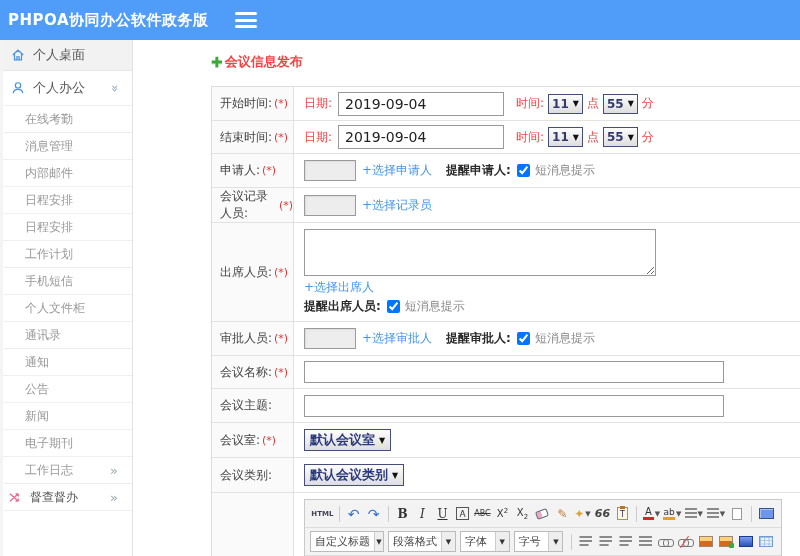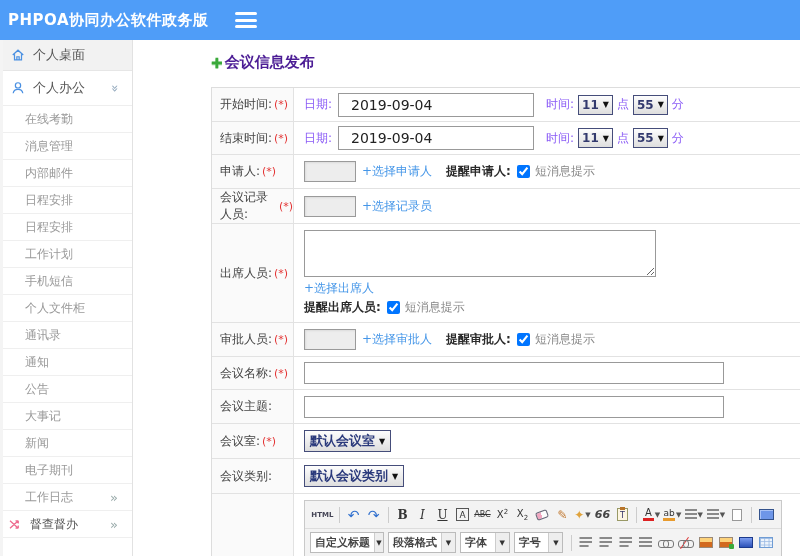--- a/index.html
+++ b/index.html
@@ -28,41 +28,41 @@
   .chev-right { margin-left:auto; margin-right:14px; color:#9aa; font-size:13px; }
   .submenu .sub-item { height:27px; display:flex; align-items:center; padding-left:22px;
     font-size:12px; color:#999; border-bottom:1px solid #efefef; cursor:pointer; }
   .side-supervise { height:27px; padding-left:4px; font-size:12px; color:#555; border-bottom:1px solid #efefef; }
 
   
   .main { flex:1; overflow:hidden; padding-left:78px; background:#fff; }
   .page-title { margin-top:13px; display:flex; align-items:center; }
   .plus-ic { color:#3aa93a; font-size:14px; font-weight:bold; margin-right:2px;
     text-shadow:0 1px 0 #9ed89e; }
-  .page-title h1 { font-size:15px; font-weight:bold; color:#4c1d95; }
+  .page-title h1 { font-size:13px; font-weight:bold; color:#ef4444; }
 
   
   .ftable { margin-top:15px; width:700px; border:1px solid #ddd; border-bottom:none; }
   .frow { display:flex; border-bottom:1px solid #e2e2e2; }
   .lcell { width:82px; min-width:82px; background:#fafafa; border-right:1px solid #e2e2e2;
     display:flex; align-items:center; padding-left:8px; font-size:12px; color:#444; }
   .req { color:#e33333; margin-left:2px; font-size:11px; }
   .fcell { flex:1; display:flex; align-items:center; padding-left:10px; font-size:12px; color:#333; }
   .fcell-col { flex-direction:column; align-items:flex-start; justify-content:center; padding:6px 0 6px 10px; }
 
   .h34{min-height:34px} .h33{min-height:33px} .h87{min-height:87px} .h35{min-height:35px}
 
   input, textarea { font-family:"DejaVu Sans","Liberation Sans",sans-serif; outline:none; }
-  .inp-date { width:196px; height:24px; border:1px solid #999; padding-left:12px; font-size:14px; color:#222; margin-left:6px; }
+  .inp-date { width:166px; height:24px; border:1px solid #999; padding-left:6px; font-size:14px; color:#222; margin-left:6px; }
   .inp-small { width:52px; height:21px; border:1px solid #9a9a9a; background:#ededed;
     box-shadow:inset 1px 1px 2px rgba(0,0,0,.08); }
   .inp-long { width:420px; height:22px; border:1px solid #999; padding-left:4px; font-size:13px; }
   .ta-att { width:352px; height:47px; border:1px solid #999; resize:both; font-size:13px; }
 
-  .lbl-inline { color:#8b5cf6; }
+  .lbl-inline { color:#ef4444; }
   .ml12 { margin-left:12px; } .ml6 { margin-left:6px; } .ml14 { margin-left:14px; }
   .link { color:#4596e8; text-decoration:none; font-size:12px; cursor:pointer; }
   .bold-lbl { font-weight:bold; color:#2b2b2b; font-size:12px; }
   .grey-txt { color:#888; font-size:12px; margin-left:2px; }
   input[type=checkbox]{ width:13px; height:13px; margin:0 3px 0 6px; cursor:pointer; }
 
   
   .sel { display:inline-flex; align-items:center; border:1px solid #454d7a;
     background:linear-gradient(#fdfdfd,#dedede); cursor:pointer; padding:1px 3px; }
   .sel .val { color:#333a6e; font-weight:bold; font-size:12px; }
@@ -121,21 +121,21 @@
   .ic-image { width:14px; height:11px; border:1px solid #987;
     background:linear-gradient(180deg,#fdd27a 0 45%,#d2691e 45%); position:relative; }
   .ic-image.multi::after { content:""; position:absolute; right:-2px; bottom:-2px; width:5px; height:5px;
     background:#3aa93a; border-radius:1px; }
   .ic-media { width:14px; height:11px; border:1px solid #1c3a8c;
     background:linear-gradient(#7c9df0,#2d52b8); }
   .ic-table { width:14px; height:11px; border:1px solid #6f9cd4;
     background:linear-gradient(to right,#9cbbe4 1px,transparent 1px) 0 0/4.3px 100%,
                linear-gradient(to bottom,#9cbbe4 1px,transparent 1px) 0 0/100% 3.3px,#eef4fb; }
   .tsel { display:inline-flex; align-items:center; height:21px; background:#fff; border:1px solid #bbb;
-    margin-right:4px; cursor:pointer;font-weight:bold; }
+    margin-right:4px; cursor:pointer; }
   .tsel .tval { font-size:11px; color:#444; padding:0 4px; flex:1; white-space:nowrap; }
   .tsel .tarrow { width:14px; height:100%; border-left:1px solid #ccc; background:#eee;
     display:inline-flex; align-items:center; justify-content:center; font-size:7px; color:#333; }
   .w74{width:74px} .w80{width:80px}
 </style>
 </head>
 <body>
 
 <div class="topbar">
   <div class="brand">PHPOA协同办公软件政务版</div>
@@ -192,23 +192,20 @@
           <span>个人文件柜</span>
         </div>
       <div class="sub-item">
           <span>通讯录</span>
         </div>
       <div class="sub-item">
           <span>通知</span>
         </div>
       <div class="sub-item">
           <span>公告</span>
-        </div>
-      <div class="sub-item">
-          <span>大事记</span>
         </div>
       <div class="sub-item">
           <span>新闻</span>
         </div>
       <div class="sub-item">
           <span>电子期刊</span>
         </div>
       <div class="sub-item">
         <span>工作日志</span>
         <span class="chev-right">»</span>

